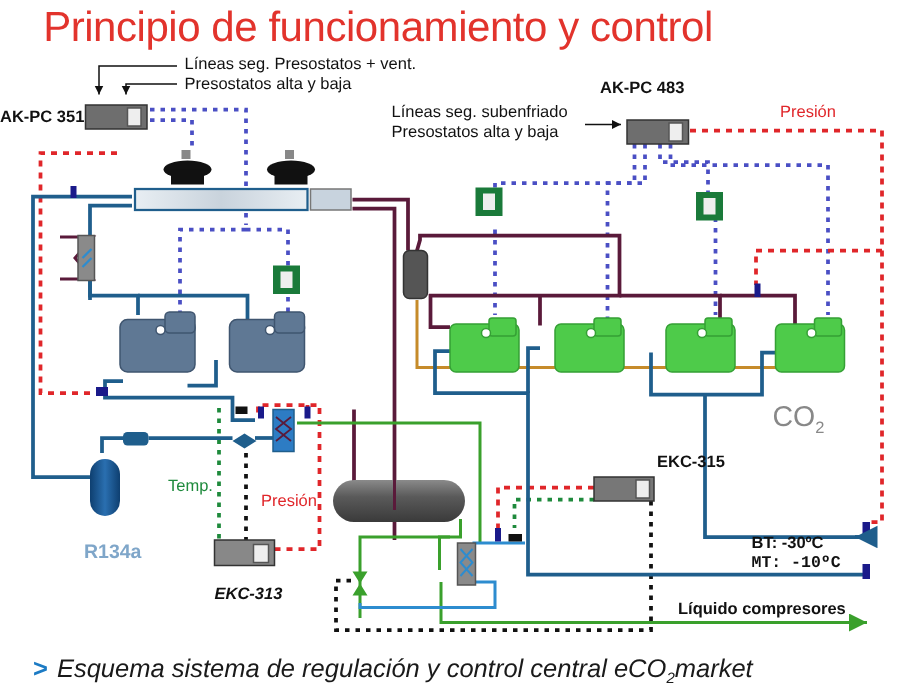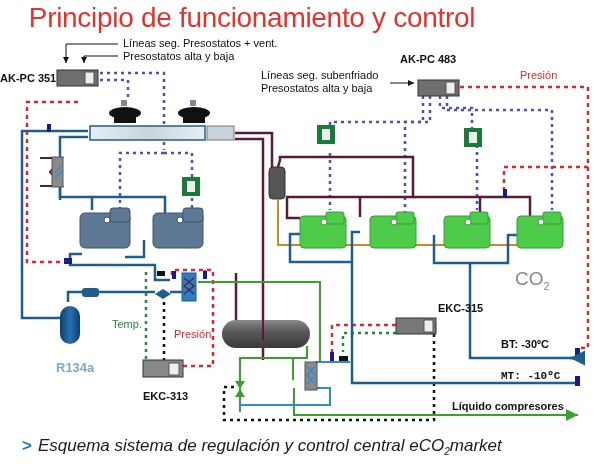--- a/index.html
+++ b/index.html
@@ -262,20 +262,20 @@
 <div class="lbl" style="left:123px;top:37px;">Líneas seg. Presostatos + vent.</div>
 <div class="lbl" style="left:123px;top:50px;">Presostatos alta y baja</div>
 <div class="lbl b" style="left:0px;top:72px;">AK-PC 351</div>
 <div class="lbl b" style="left:400px;top:53px;">AK-PC 483</div>
 <div class="lbl" style="left:261px;top:69px;">Líneas seg. subenfriado</div>
 <div class="lbl" style="left:261px;top:82px;">Presostatos alta y baja</div>
 <div class="lbl" style="left:520px;top:69px;color:#e0262a;">Presión</div>
 <div class="lbl" style="left:112px;top:318px;color:#1e8a3c;">Temp.</div>
 <div class="lbl" style="left:174px;top:328px;color:#e0262a;">Presión</div>
 <div class="lbl b" style="left:56px;top:360px;font-size:13px;color:#7fa6c9;">R134a</div>
-<div class="lbl b" style="left:143px;top:390px;">EKC-313</div>
+<div class="lbl b" style="left:143px;top:390px;font-style:italic;">EKC-313</div>
 <div class="lbl b" style="left:394px;top:302px;margin-left:44px;">EKC-315</div>
 <div class="lbl" style="left:515px;top:268px;font-size:19px;color:#888;"><span>CO</span><sub style="font-size:11px;">2</sub></div>
-<div class="lbl b" style="left:501px;top:338px;">BT: -30ºC</div>
+<div class="lbl b" style="left:501px;top:356px;">BT: -30ºC</div>
 <div class="lbl b" style="left:501px;top:370px;font-family:Liberation Mono, monospace;">MT: -10ºC</div>
 <div class="lbl b" style="left:452px;top:400px;">Líquido compresores</div>
 
 <div class="caption"><span class="arr">&gt;</span><span>Esquema sistema de regulación y control central eCO</span><sub style="font-size:10px;">2</sub><span>market</span></div>
 
 </body></html>

